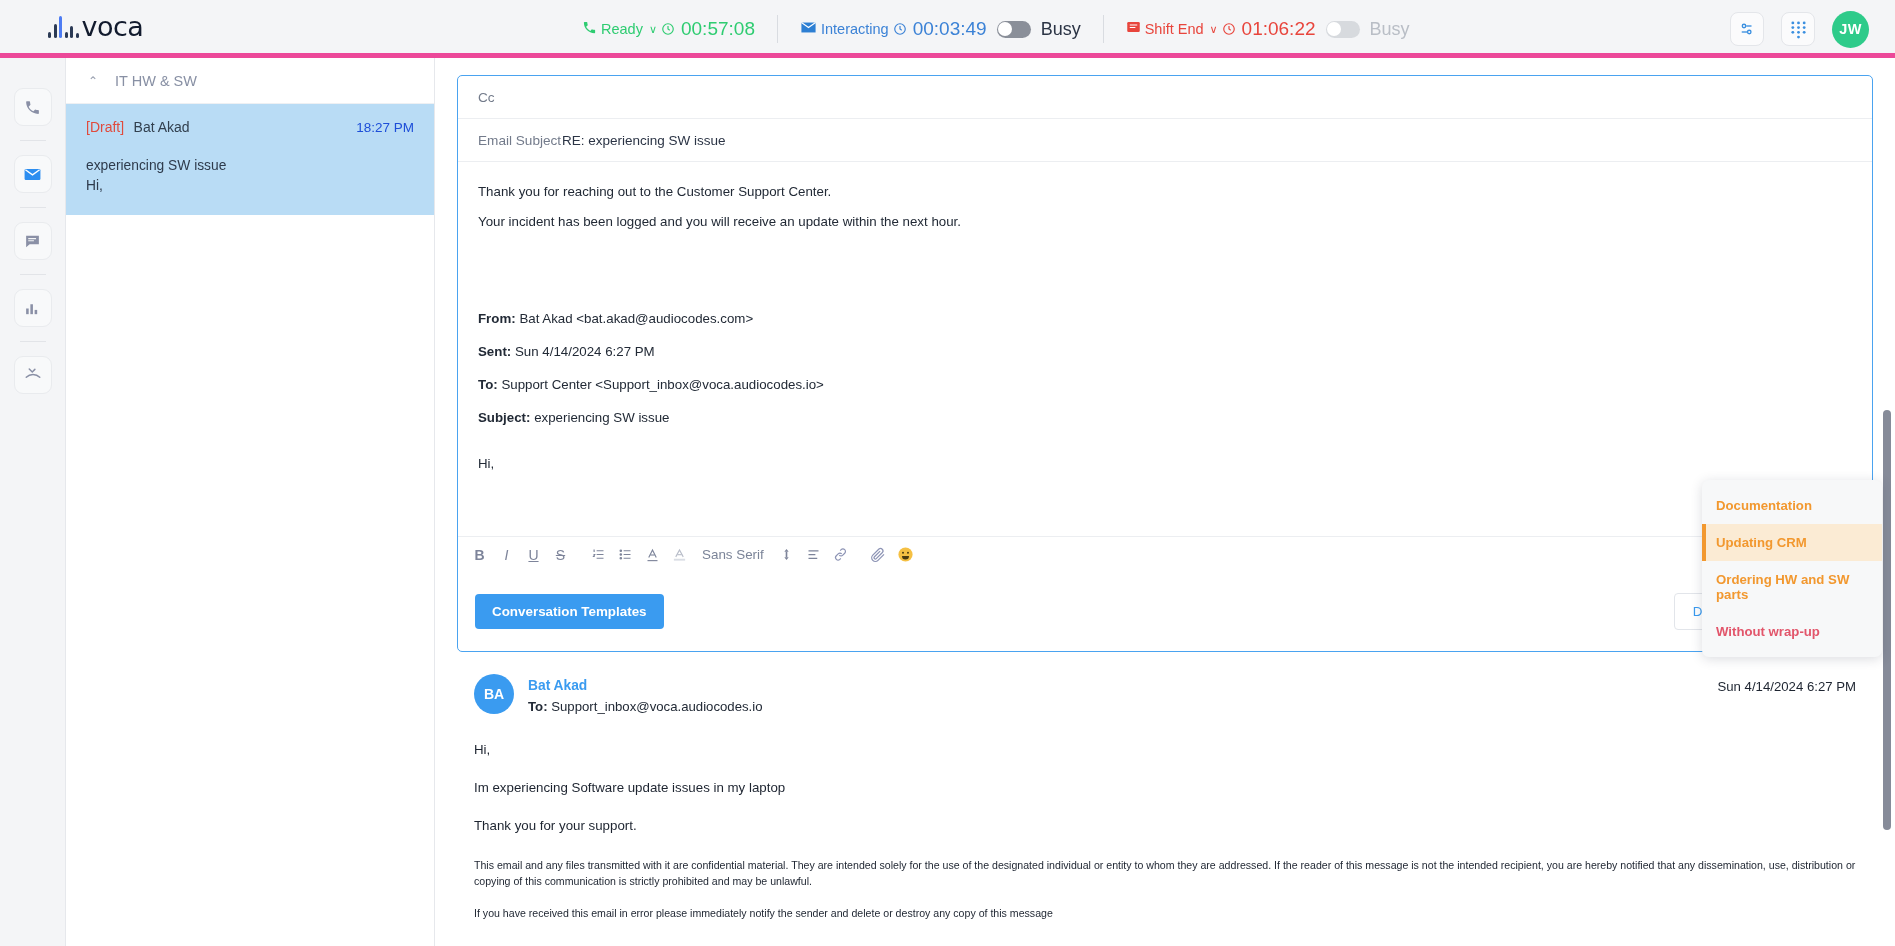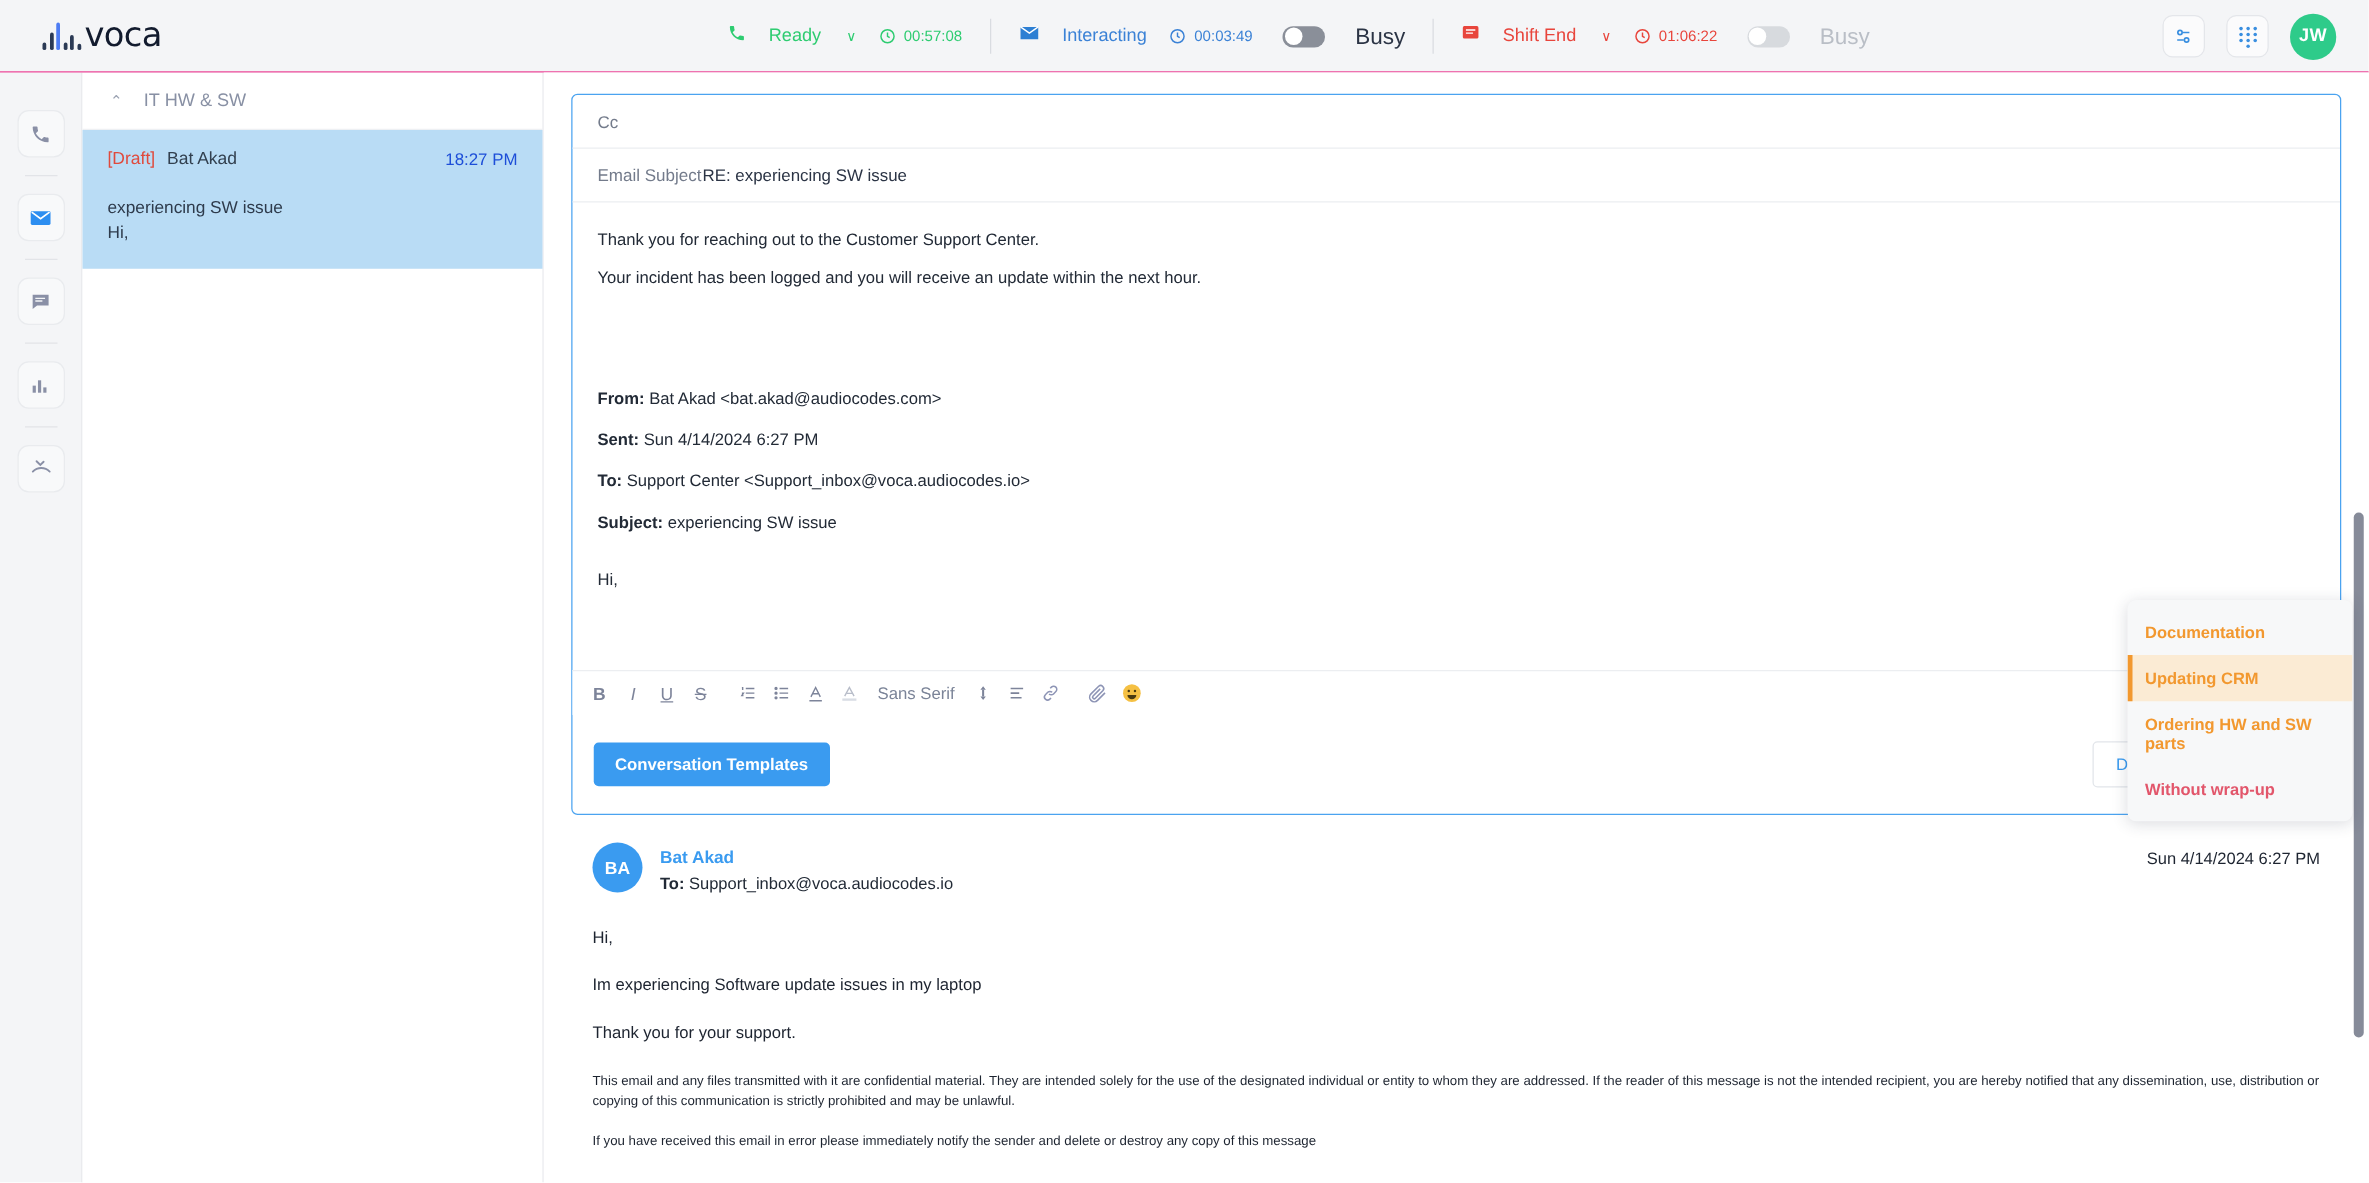--- a/index.html
+++ b/index.html
@@ -7,47 +7,48 @@
     width: 1895px; height: 946px;
     font-family: "Liberation Sans", sans-serif;
     background: #ffffff;
     overflow: hidden;
   }
 
   
   .topbar {
     height: 58px; width: 100%;
     background: #f4f5f7;
-    border-bottom: 1px solid #ec4899;
+    border-bottom: 5px solid #ec4899;
     display: flex; align-items: center;
     position: relative;
+    padding-left: 14px;
   }
   .logo-wrap { margin-left: 34px; display: flex; align-items: center; }
   .logo-bars { display: flex; align-items: flex-end; height: 22px; gap: 2.5px; margin-right: 3px; }
   .logo-bars i { display: block; width: 3px; border-radius: 1.5px; background: #2b3a55; }
   .logo-bars i.b1 { height: 6px; }
   .logo-bars i.b2 { height: 14px; }
   .logo-bars i.b3 { height: 22px; background: #4d7cf3; }
   .logo-bars i.b4 { height: 6px; }
   .logo-bars i.b5 { height: 12px; }
   .logo-bars i.b6 { height: 5px; }
   .logo-text {
     font-size: 27px; font-weight: 500; color: #121b2e;
     letter-spacing: -0.5px; line-height: 1;
     font-family: "DejaVu Sans", sans-serif;
   }
 
   .status-center {
     position: absolute; left: 560px; top: 0; height: 58px;
     display: flex; align-items: center; gap: 0px;
   }
-  .status-group { display: flex; align-items: center; gap: 18px; padding: 0 22px; }
+  .status-group { display: flex; align-items: center; gap: 4px; padding: 0 22px; }
   .divider-v { width: 1px; height: 28px; background: #d9dce1; }
   .st-label { font-size: 14.5px; font-weight: 500; }
-  .st-timer { font-size: 12px; display: flex; align-items: center; gap: 6px; }
+  .st-timer { font-size: 19px; display: flex; align-items: center; gap: 6px; }
   .green { color: #2ecc71; }
   .blue { color: #3b82d6; }
   .red { color: #e8453c; }
   .chev { font-size: 11px; margin-left: 2px; }
   .toggle {
     width: 34px; height: 17px; border-radius: 10px;
     background: #8a8f99; position: relative; display: inline-block;
     vertical-align: middle; margin-left: 6px;
   }
   .toggle.off { background: #d7dade; }

